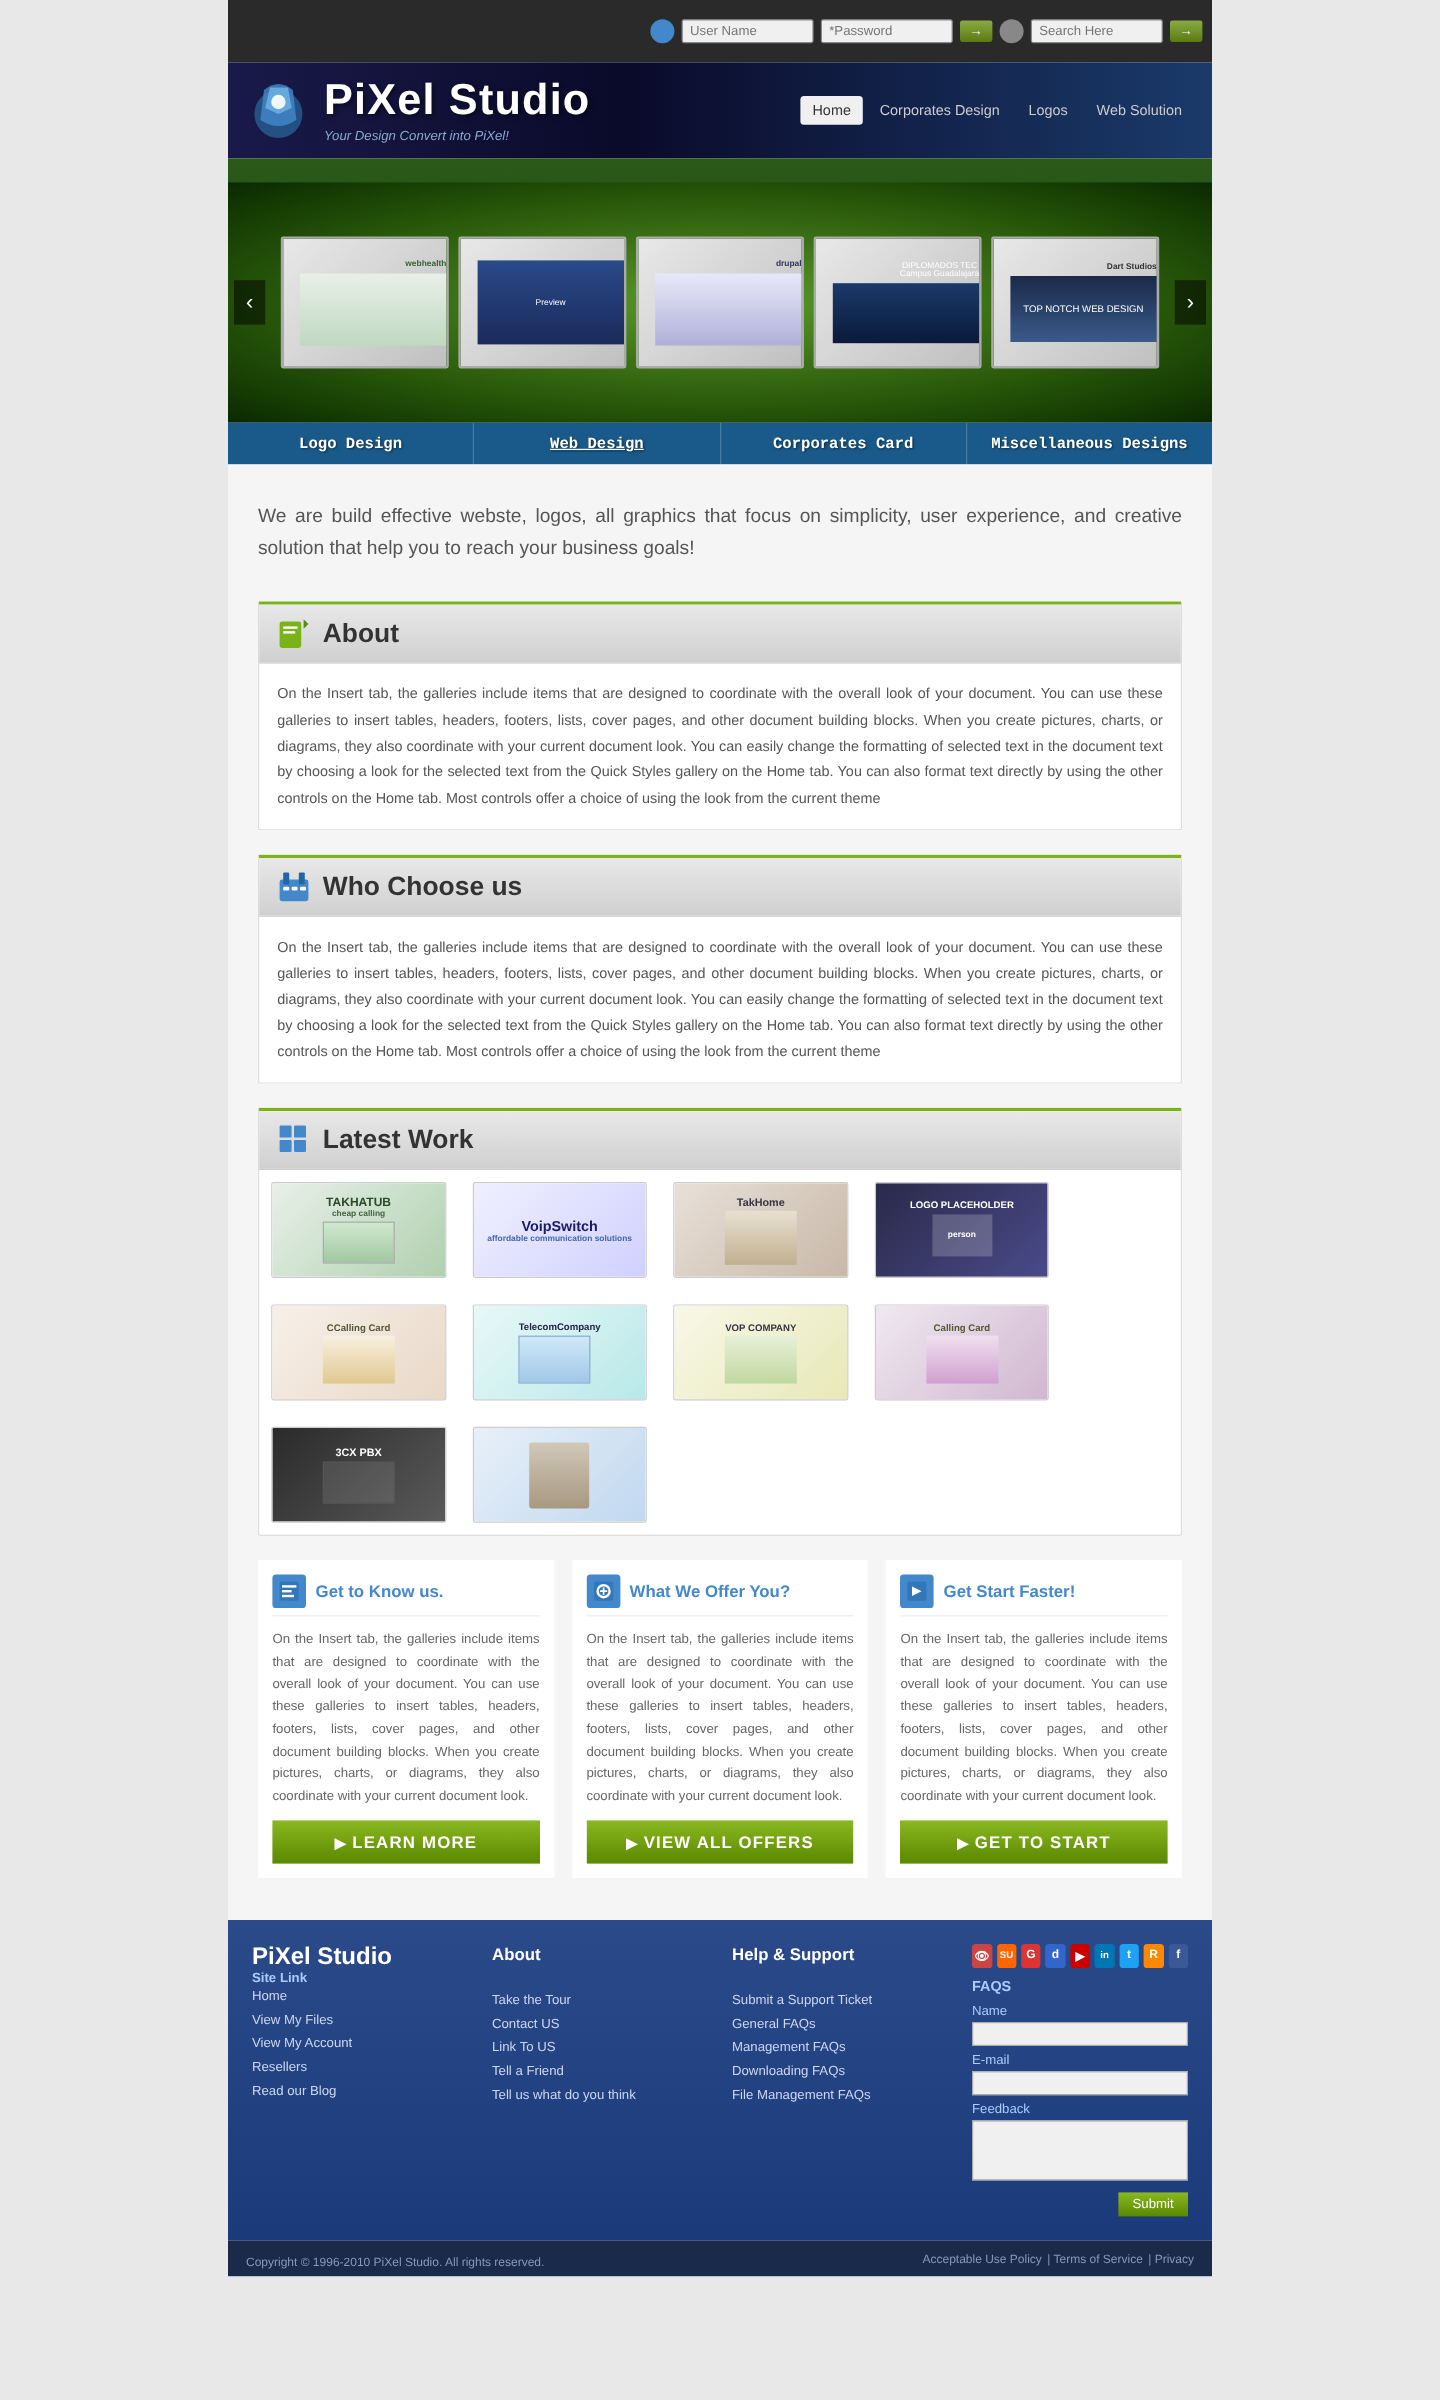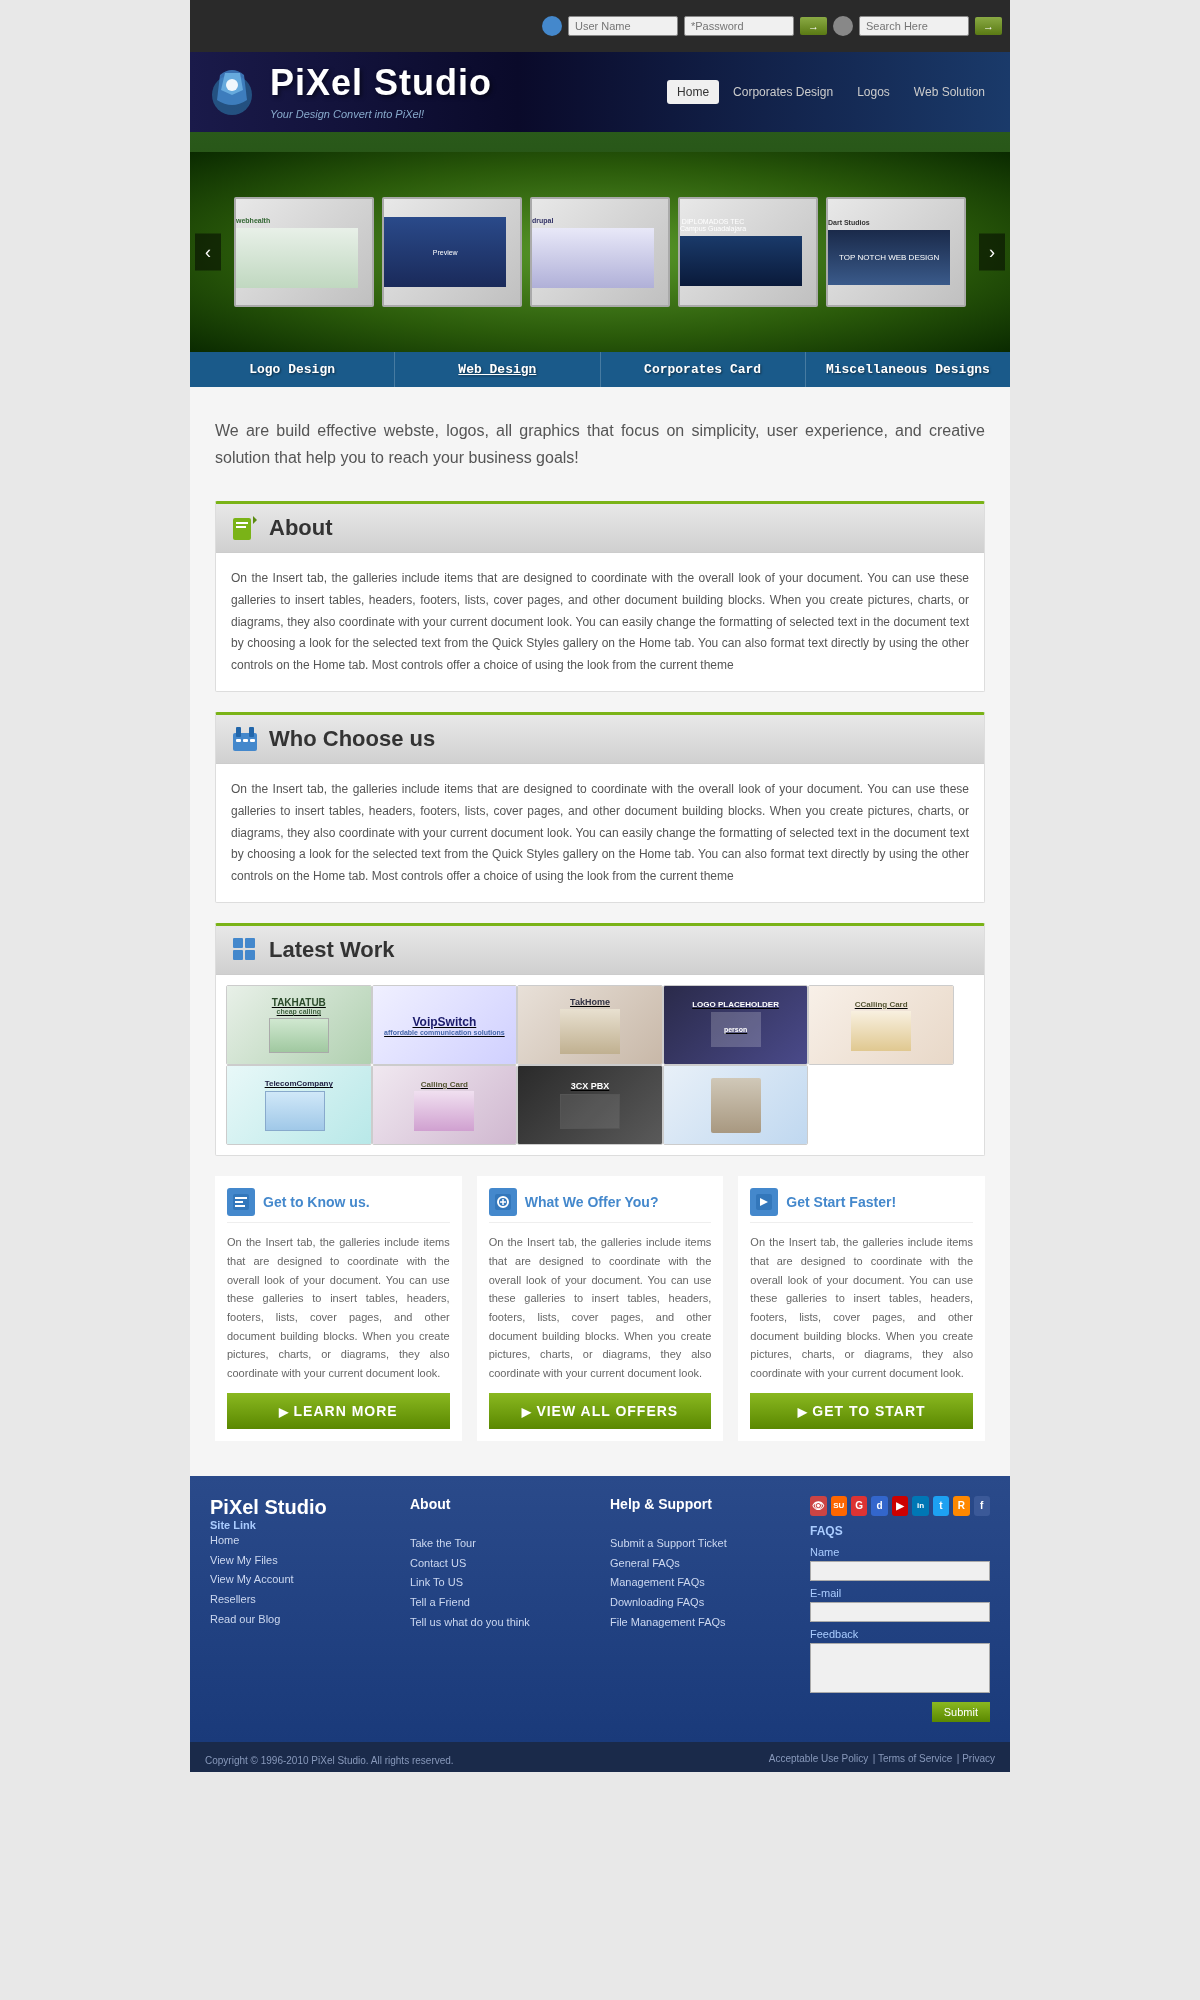--- a/index.html
+++ b/index.html
@@ -121,21 +121,21 @@
       border-radius: 2px;
       overflow: hidden;
       flex-shrink: 0;
     }
     .slider-thumb .thumb-inner {
       width: 100%;
       height: 100%;
       background: linear-gradient(135deg, #e8e8e8 0%, #c0c0c0 100%);
       display: flex;
       flex-direction: column;
-      align-items: flex-start;
+      align-items: flex-end;
       justify-content: center;
       font-size: 8px;
       color: #555;
     }
     .thumb1 { background: linear-gradient(135deg, #d0e8d0, #a0c8a0); }
     .thumb2 { background: linear-gradient(135deg, #1a2a4a, #2a4a8a); }
     .thumb3 { background: linear-gradient(135deg, #e8e8f8, #c0c0e0); }
     .thumb4 { background: linear-gradient(135deg, #1a3a6a, #0a1a4a); }
     .thumb5 { background: linear-gradient(135deg, #e0e8e0, #b0c8b0); }
 
@@ -204,23 +204,22 @@
       font-size: 12px;
       color: #555;
       line-height: 1.8;
       text-align: justify;
     }
 
     
     .latest-work-grid {
       display: flex;
       flex-wrap: wrap;
-      gap: 0;
+      gap: 22px;
       padding: 10px;
-      text-decoration: underline;
     }
     .work-thumb {
       width: calc(20% - 4px);
       height: 80px;
       background: #ddd;
       border: 1px solid #ccc;
       overflow: hidden;
       border-radius: 2px;
     }
     .work-thumb .wt-inner {
@@ -556,20 +555,28 @@
       </div>
       <div class="work-thumb">
         <div class="wt-inner wt6">
           <div style="text-align:center;">
             <div style="font-size:8px;font-weight:bold;color:#224;">TelecomCompany</div>
             <div style="width:60px;height:40px;background:linear-gradient(#d0e8f8,#a0c8e8);margin-top:3px;border:1px solid #88aacc;"></div>
           </div>
         </div>
       </div>
       <div class="work-thumb">
+        <div class="wt-inner wt7">
+          <div style="text-align:center;">
+            <div style="font-size:8px;font-weight:bold;color:#334;">VOP COMPANY</div>
+            <div style="width:60px;height:40px;background:linear-gradient(#e8f0d8,#c0d8a0);margin-top:2px;"></div>
+          </div>
+        </div>
+      </div>
+      <div class="work-thumb">
         <div class="wt-inner wt8">
           <div style="text-align:center;">
             <div style="font-size:8px;color:#553;">Calling Card</div>
             <div style="width:60px;height:40px;background:linear-gradient(#f0e0f0,#d0a0d0);margin-top:2px;"></div>
           </div>
         </div>
       </div>
       <div class="work-thumb">
         <div class="wt-inner wt9">
           <div style="text-align:center;color:#fff;">

